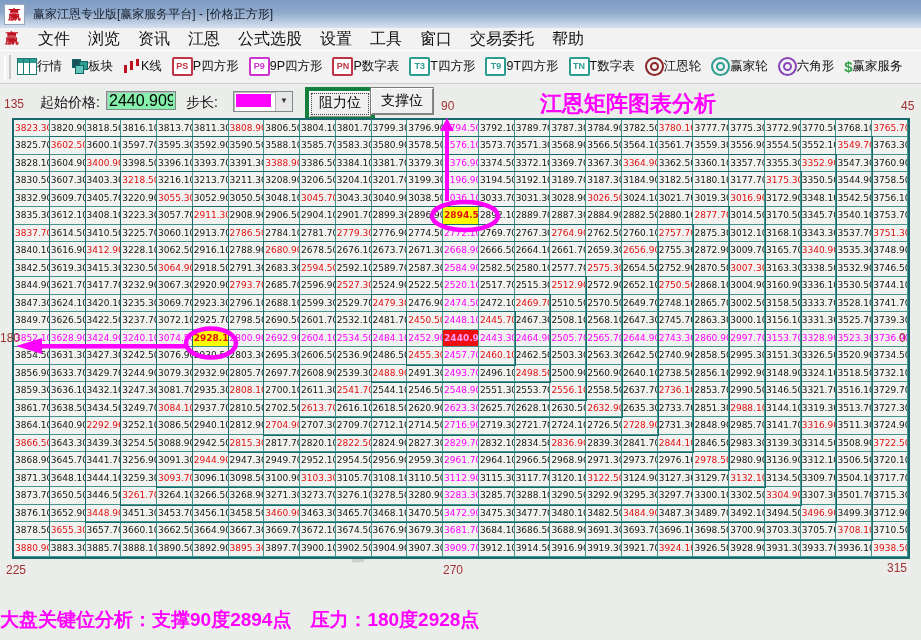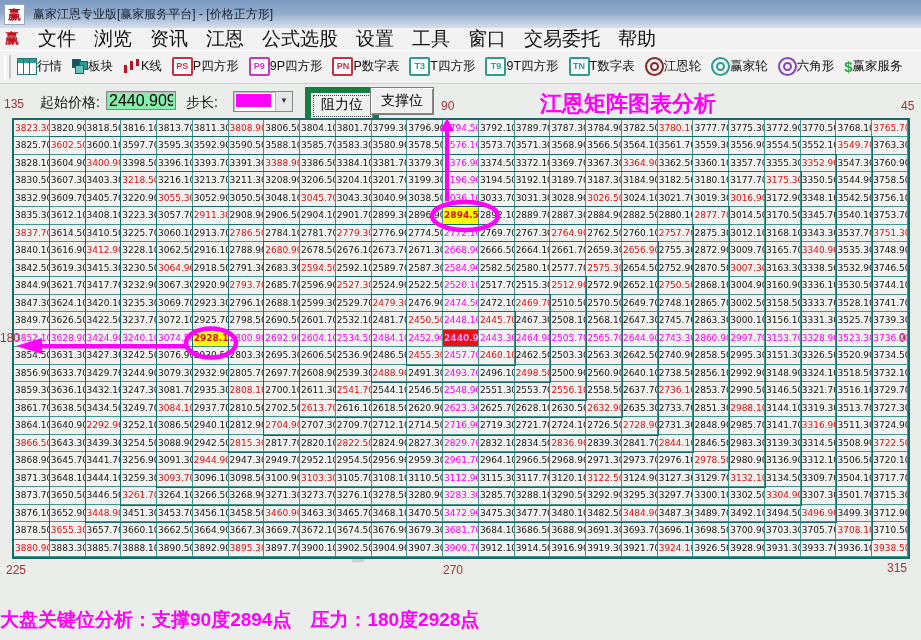--- a/index.html
+++ b/index.html
@@ -9,21 +9,21 @@
   .titlebar{position:absolute;left:0;top:0;width:921px;height:28px;
     background:linear-gradient(180deg,#7d9cc4 0%,#8fa9cb 45%,#d6e1ef 100%);
     display:flex;align-items:center;}
   .title-logo{width:19px;height:19px;margin-left:4px;background:#fff;border:1px solid #9aa7b8;
     color:#c01020;font-weight:bold;font-size:13px;line-height:19px;text-align:center;}
   .title-text{margin-left:8px;font-size:12px;color:#17202e;}
   
   .menubar{position:absolute;left:0;top:28px;width:921px;height:22px;background:#f2f2f2;
     border-bottom:1px solid #d9d9d9;display:flex;align-items:center;}
   .menu-logo{color:#c01020;font-weight:bold;font-size:14px;margin:0 10px 0 5px;}
-  .menu-item{font-size:19px;color:#111;padding:2px 9px;cursor:default;}
+  .menu-item{font-size:16px;color:#111;padding:2px 9px;cursor:default;}
   
   .toolbar{position:absolute;left:0;top:50px;width:921px;height:33px;background:#f2f2f2;
     border-bottom:1px solid #cfcfcf;box-shadow:inset 0 1px 0 #ffffff;display:flex;align-items:center;}
   .tb-grip{width:3px;height:24px;border-left:2px solid #fff;border-right:2px solid #c9c9c9;margin:0 6px 0 4px;}
   .tb-item{display:flex;align-items:center;margin-right:10px;}
   .tb-item .tb-label{font-size:12.5px;color:#111;}
   .tb-badge{width:17px;height:15px;border:2px solid;border-radius:2px;background:#fff;
     font-size:9px;font-weight:bold;line-height:15px;text-align:center;}
   .icon-table{width:18px;height:15px;background:#fff;border:1px solid #1d7a76;position:relative;}
   .icon-table::before{content:"";position:absolute;left:0;top:0;right:0;height:4px;background:#2a9d8f;}
@@ -49,21 +49,21 @@
     box-shadow:inset 1px 1px 0 #b9bdbd;background:#86efac;font-size:16px;padding:0 2px;color:#000;
     font-family:"Liberation Sans","DejaVu Sans",sans-serif;}
   .step-combo{position:absolute;left:233px;top:8px;width:58px;height:19px;background:#fff;
     border:1px solid #7f8a8a;box-shadow:inset 1px 1px 0 #b9bdbd;display:flex;}
   .step-swatch{margin:2px;width:35px;height:13px;background:#ff00ff;}
   .combo-btn{margin-left:auto;width:16px;height:100%;background:#e8e8e8;border-left:1px solid #b5b5b5;
     font-size:8px;color:#333;text-align:center;line-height:18px;}
   .push-btn{position:absolute;top:4px;width:62px;height:26px;background:#f0f0f0;
     border:1px solid #7c7c7c;box-shadow:inset 1px 1px 0 #ffffff,inset -1px -1px 0 #8a8a8a;
     font-size:14px;color:#000;text-align:center;line-height:24px;}
-  .push-btn.default{border:6px solid #15803d;line-height:22px;}
+  .push-btn.default{border:4px solid #15803d;line-height:22px;}
   .push-btn.default::after{content:"";position:absolute;left:2px;top:2px;right:2px;bottom:2px;border:1px dotted #444;}
   .analysis-title{position:absolute;left:540px;top:6px;font-size:22px;font-weight:bold;color:#ff00ff;}
   
   .grid-wrap{position:absolute;left:12px;top:118px;width:894px;height:437px;border:2px solid #17696b;background:#f2f2f0;}
   .cells{position:absolute;left:0;top:0;width:894px;height:437px;display:grid;
     grid-template-columns:repeat(25,1fr);grid-template-rows:repeat(25,1fr);}
   .cell{border-right:1px solid #44948e;border-bottom:1px solid #44948e;overflow:hidden;
     white-space:nowrap;font-size:9px;line-height:16.5px;padding-left:1px;color:#141414;
     font-family:"DejaVu Sans","Liberation Sans",sans-serif;}
   .cell.mag{color:#ff00ff;}

